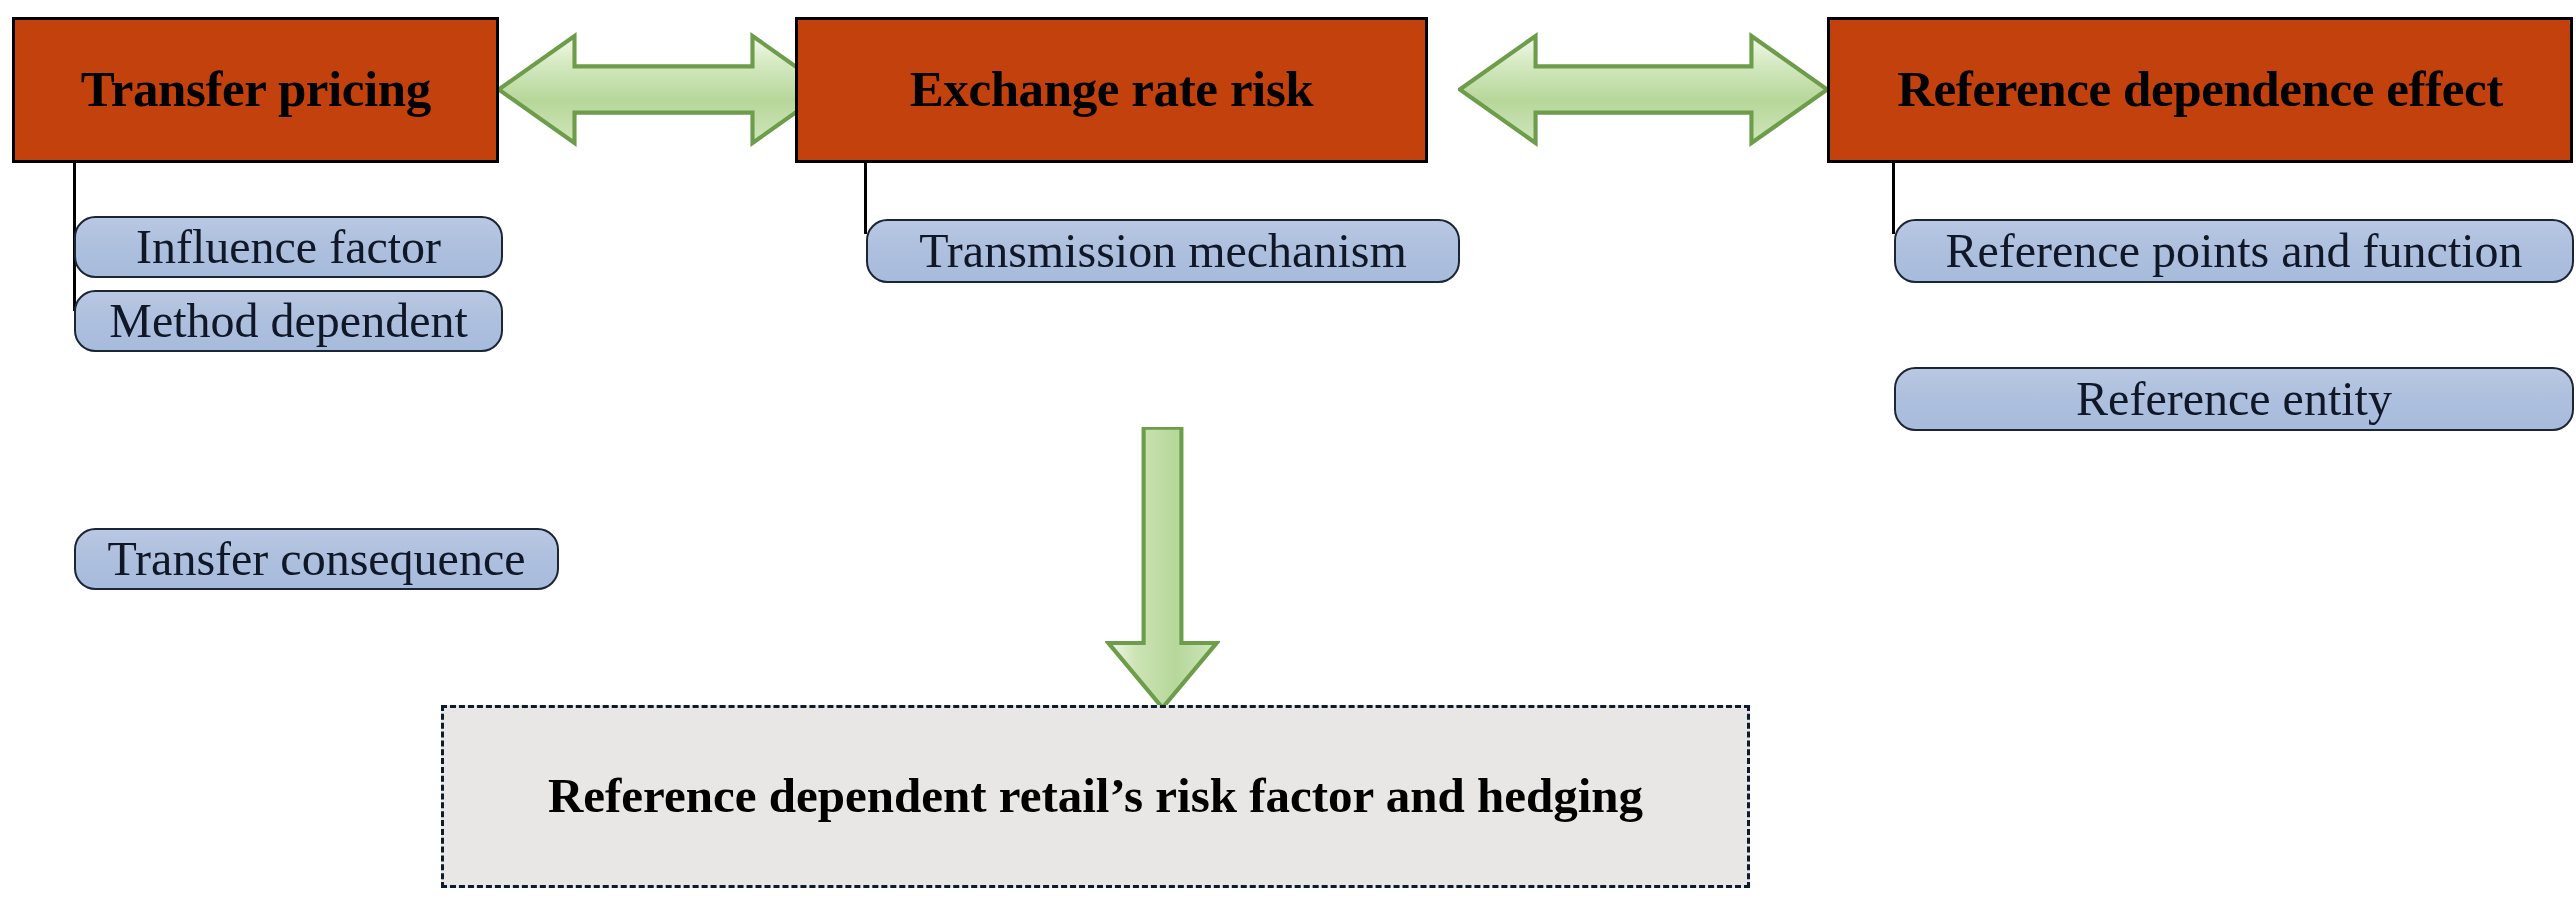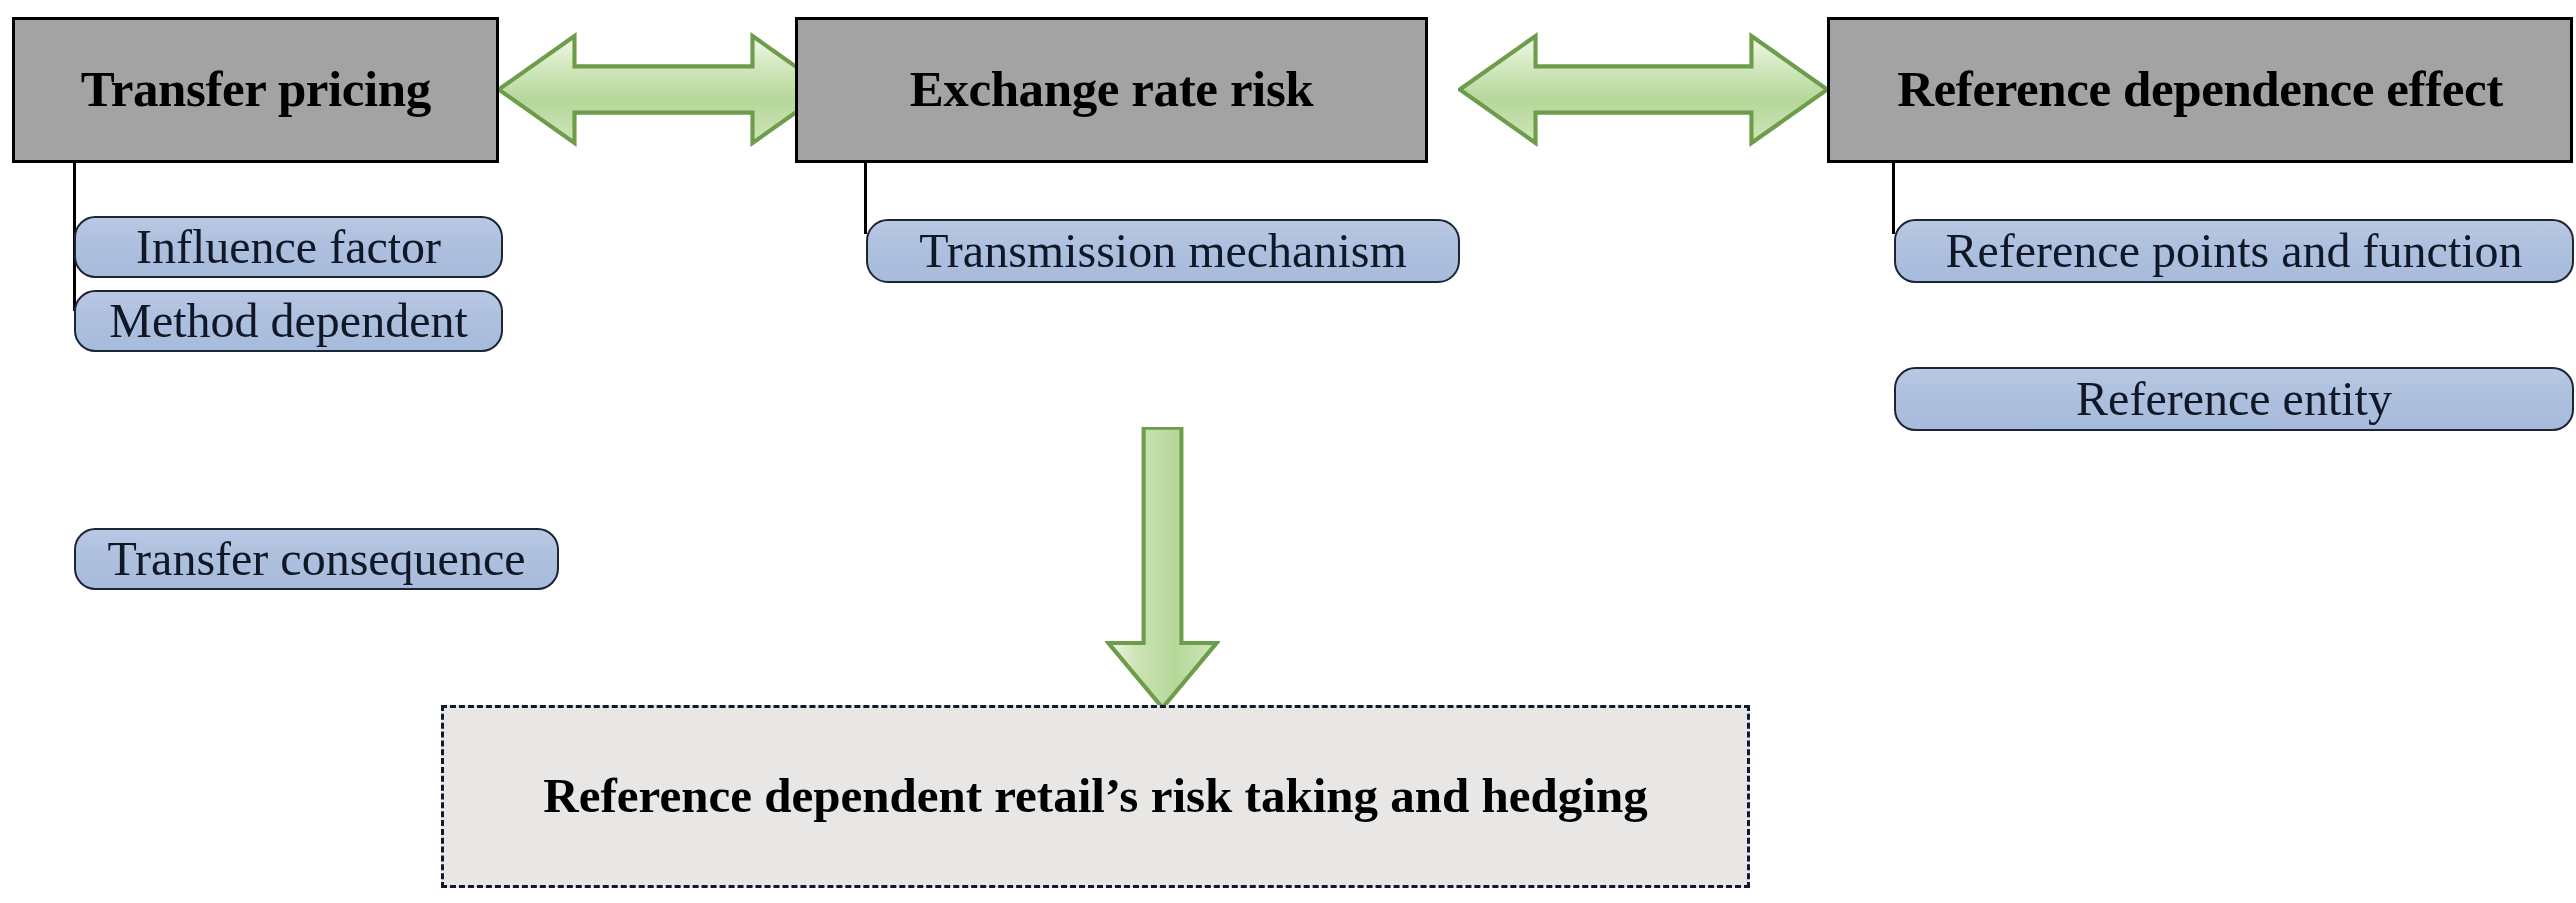--- a/index.html
+++ b/index.html
@@ -12,21 +12,21 @@
     width: 2576px;
     height: 903px;
     background: #ffffff;
     overflow: hidden;
     font-family: "Liberation Serif", "DejaVu Serif", serif;
   }
 
   
   .toplevel-box {
     position: absolute;
-    background: #a3a3a3;
+    background: #c2410c;
     border: 3.3px solid #000000;
     box-sizing: border-box;
     display: flex;
     align-items: center;
     justify-content: center;
     z-index: 6;
   }
   .toplevel-box .lbl {
     font-weight: bold;
     font-size: 51px;
@@ -142,21 +142,21 @@
   </div>
 
   <div class="sub-box" style="left:74px; top:290px; width:429px; height:62px;">
     <span class="lbl">Method dependent</span>
   </div>
 
   <div class="sub-box" style="left:74px; top:528px; width:485px; height:62px;">
     <span class="lbl">Transfer consequence</span>
   </div>
 
-  <div class="sub-box" style="left:866px; top:219px; width:594px; height:64px;border-radius:22px;">
+  <div class="sub-box" style="left:866px; top:219px; width:594px; height:64px;">
     <span class="lbl">Transmission mechanism</span>
   </div>
 
 
   <div class="sub-box" style="left:1894px; top:219px; width:680px; height:64px;justify-content:center;">
     <span class="lbl">Reference points and function</span>
   </div>
 
   <div class="sub-box" style="left:1894px; top:367px; width:680px; height:64px;justify-content:center;">
     <span class="lbl">Reference entity</span>
@@ -169,18 +169,18 @@
         <stop offset="25%" stop-color="#cde4b6"></stop>
         <stop offset="62%" stop-color="#b6d79a"></stop>
         <stop offset="100%" stop-color="#cfe6bb"></stop>
       </linearGradient>
     </defs>
     <polygon points="47,0 93,0 93,262 136,262 70,341 4,262 47,262" fill="url(#gradV1)" stroke="#6d9c4a" stroke-width="5" stroke-linejoin="miter"></polygon>
   </svg>
 
   <div class="outcome-box" style="left:441px; top:705px; width:1309px; height:183px;">
     <div class="lbl">
-      <div>Reference dependent retail’s risk taking and hedging</div>
+      <div>Reference dependent retail’s risk factor and hedging</div>
     </div>
   </div>
 
 </div>
 
 
 </body></html>

